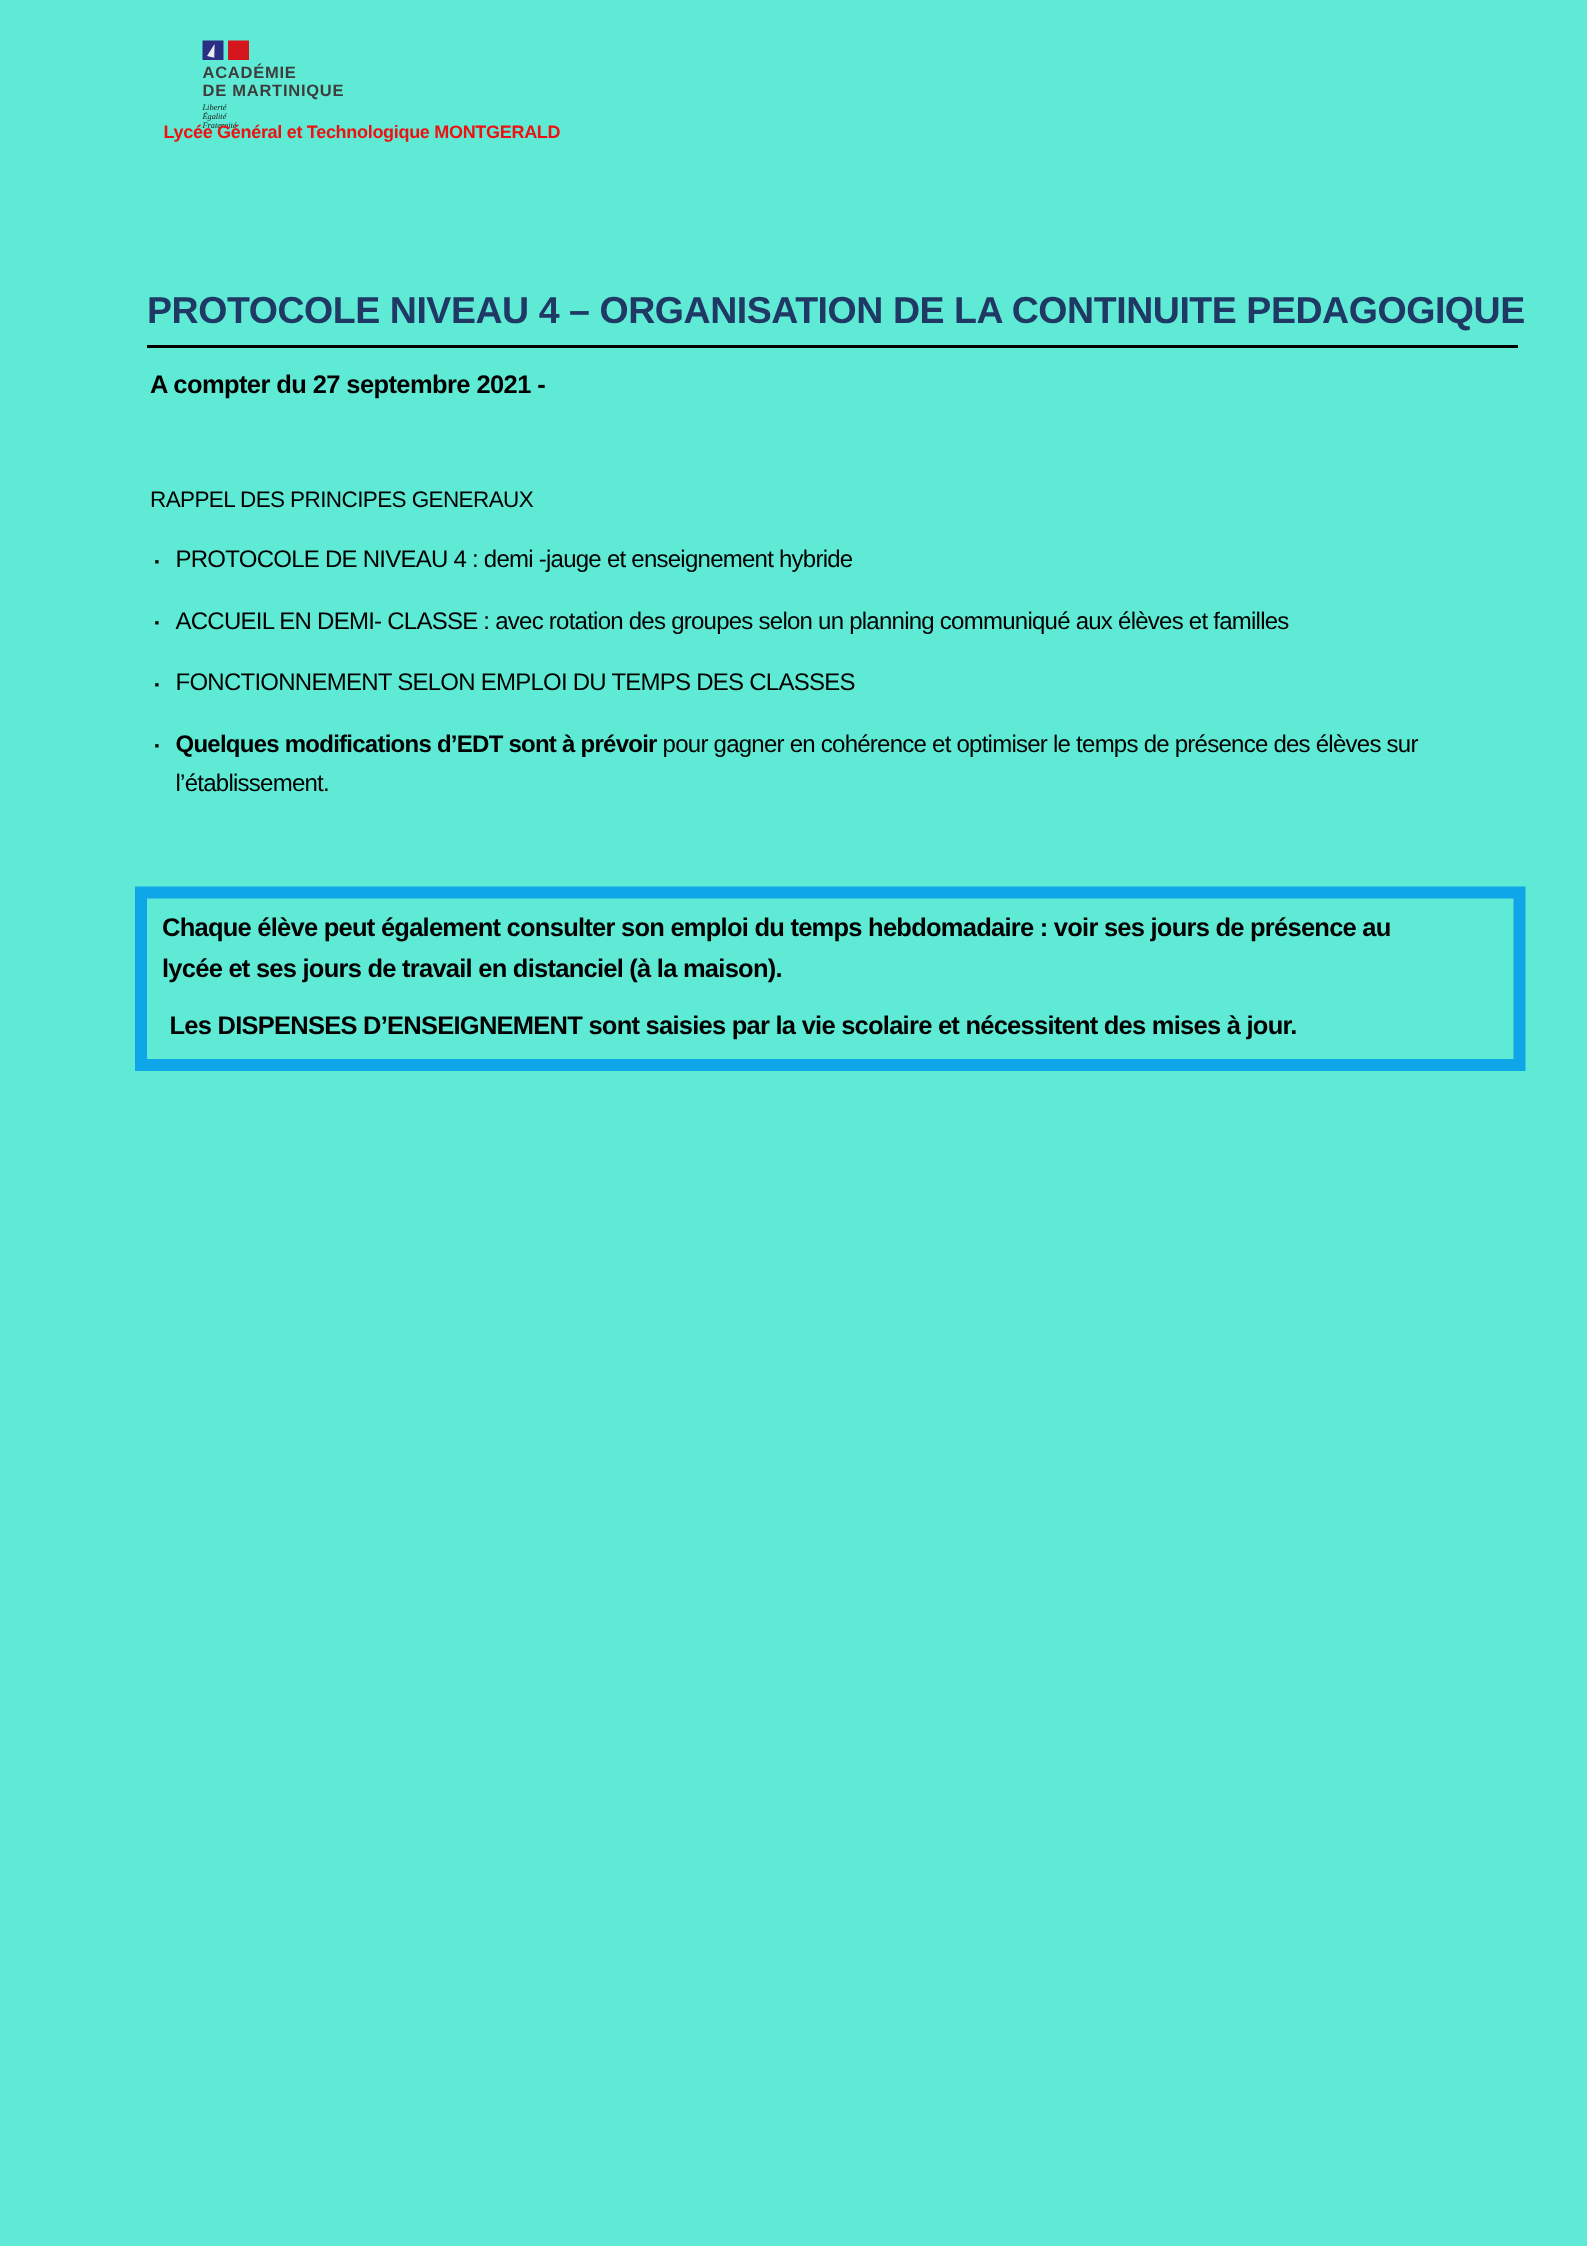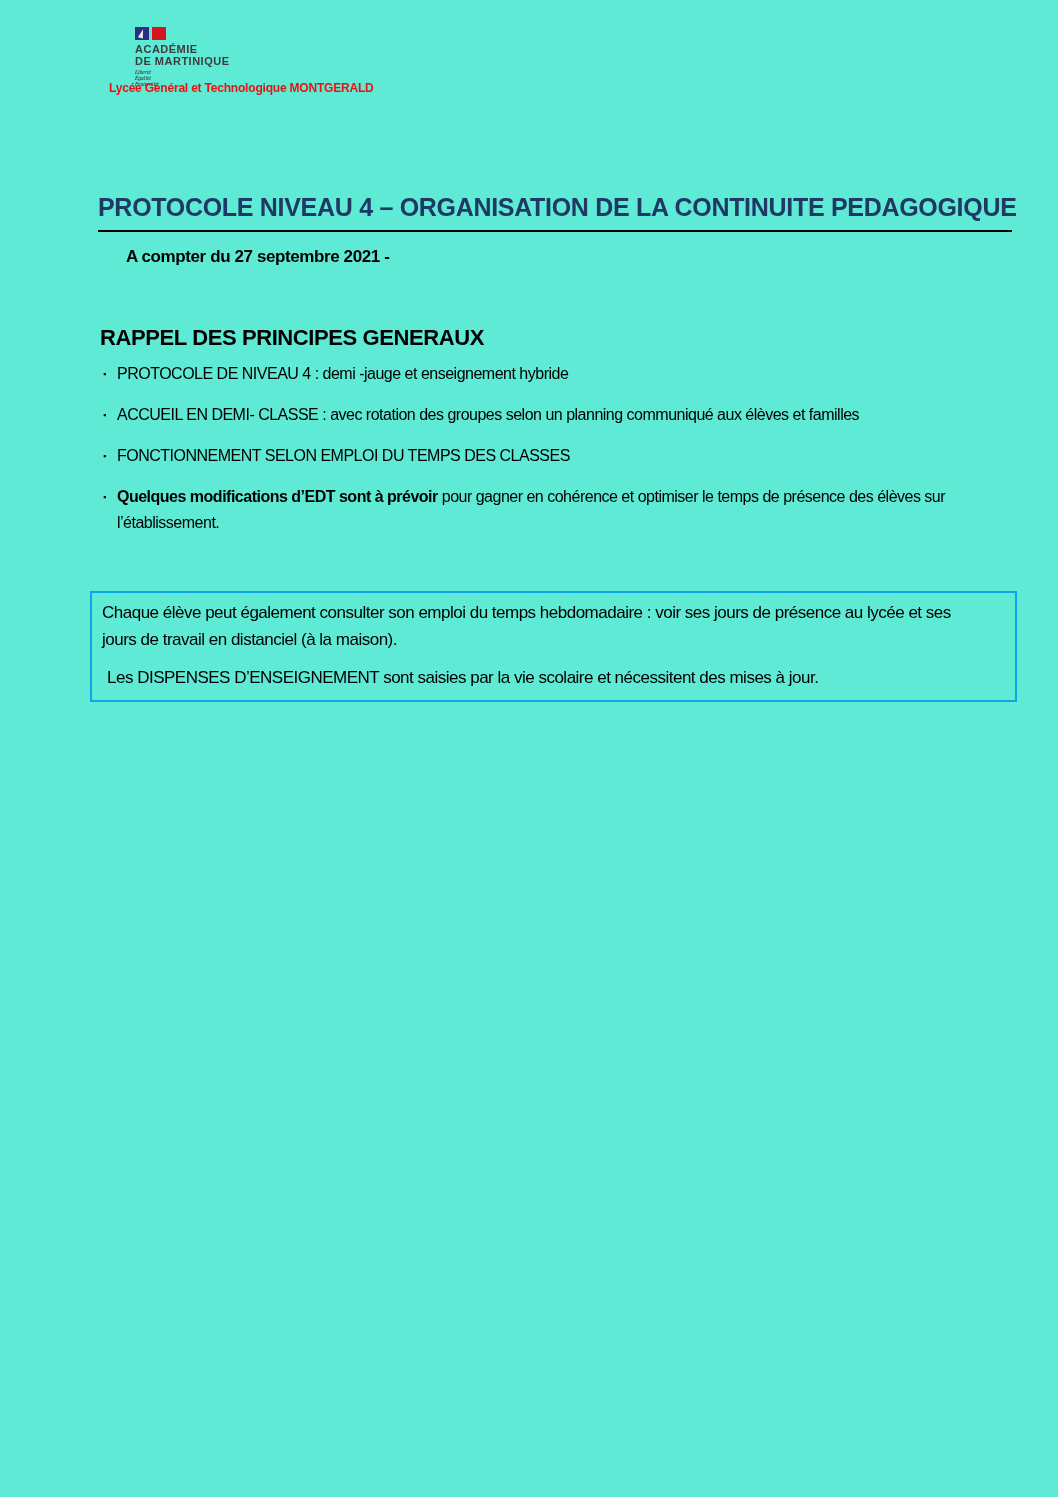--- a/index.html
+++ b/index.html
@@ -51,43 +51,43 @@
     padding-bottom: 8px;
   }
   .title-text {
     font-size: 25px; font-weight: bold; letter-spacing: -0.3px;
     white-space: nowrap;
   }
 
   
   .date-line {
     position: absolute; left: 100px; top: 247px;
-    font-size: 17px; font-weight: bold; letter-spacing: -0.4px; margin-left: 26px;
+    font-size: 17px; font-weight: bold; letter-spacing: -0.4px;
   }
   .section-heading {
     position: absolute; left: 100px; top: 325px;
-    font-size: 22px; font-weight: bold; letter-spacing: -0.4px;
+    font-size: 15px; font-weight: normal; letter-spacing: -0.4px;
   }
   .bullets { position: absolute; left: 103px; top: 361px; width: 937px; }
   .bullet {
     display: flex; align-items: flex-start;
     margin-bottom: 15px;
     font-size: 16px; line-height: 26px; letter-spacing: -0.5px;
   }
   .bullet-marker { flex: 0 0 14px; width: 14px; font-size: 9px; line-height: 26px; }
   .bullet-text { flex: 1; }
   .bullet-text .b { font-weight: bold; text-align: center; }
 
   
   .info-box {
     position: absolute; left: 90px; top: 591px; width: 927px;
     box-sizing: border-box;
-    border: 2px solid #0ea5e9;
+    border: 8px solid #0ea5e9;
     padding: 6px 45px 9px 10px;
-    font-size: 17px; font-weight: normal; letter-spacing: -0.5px;
+    font-size: 17px; font-weight: bold; letter-spacing: -0.5px;
   }
   .info-box p { margin: 0; line-height: 27px; }
   .info-box p + p { margin-top: 11px; }
   .info-box .p2 { text-indent: 5px; }
 </style>
 </head>
 <body>
 
 <div class="page">
 

